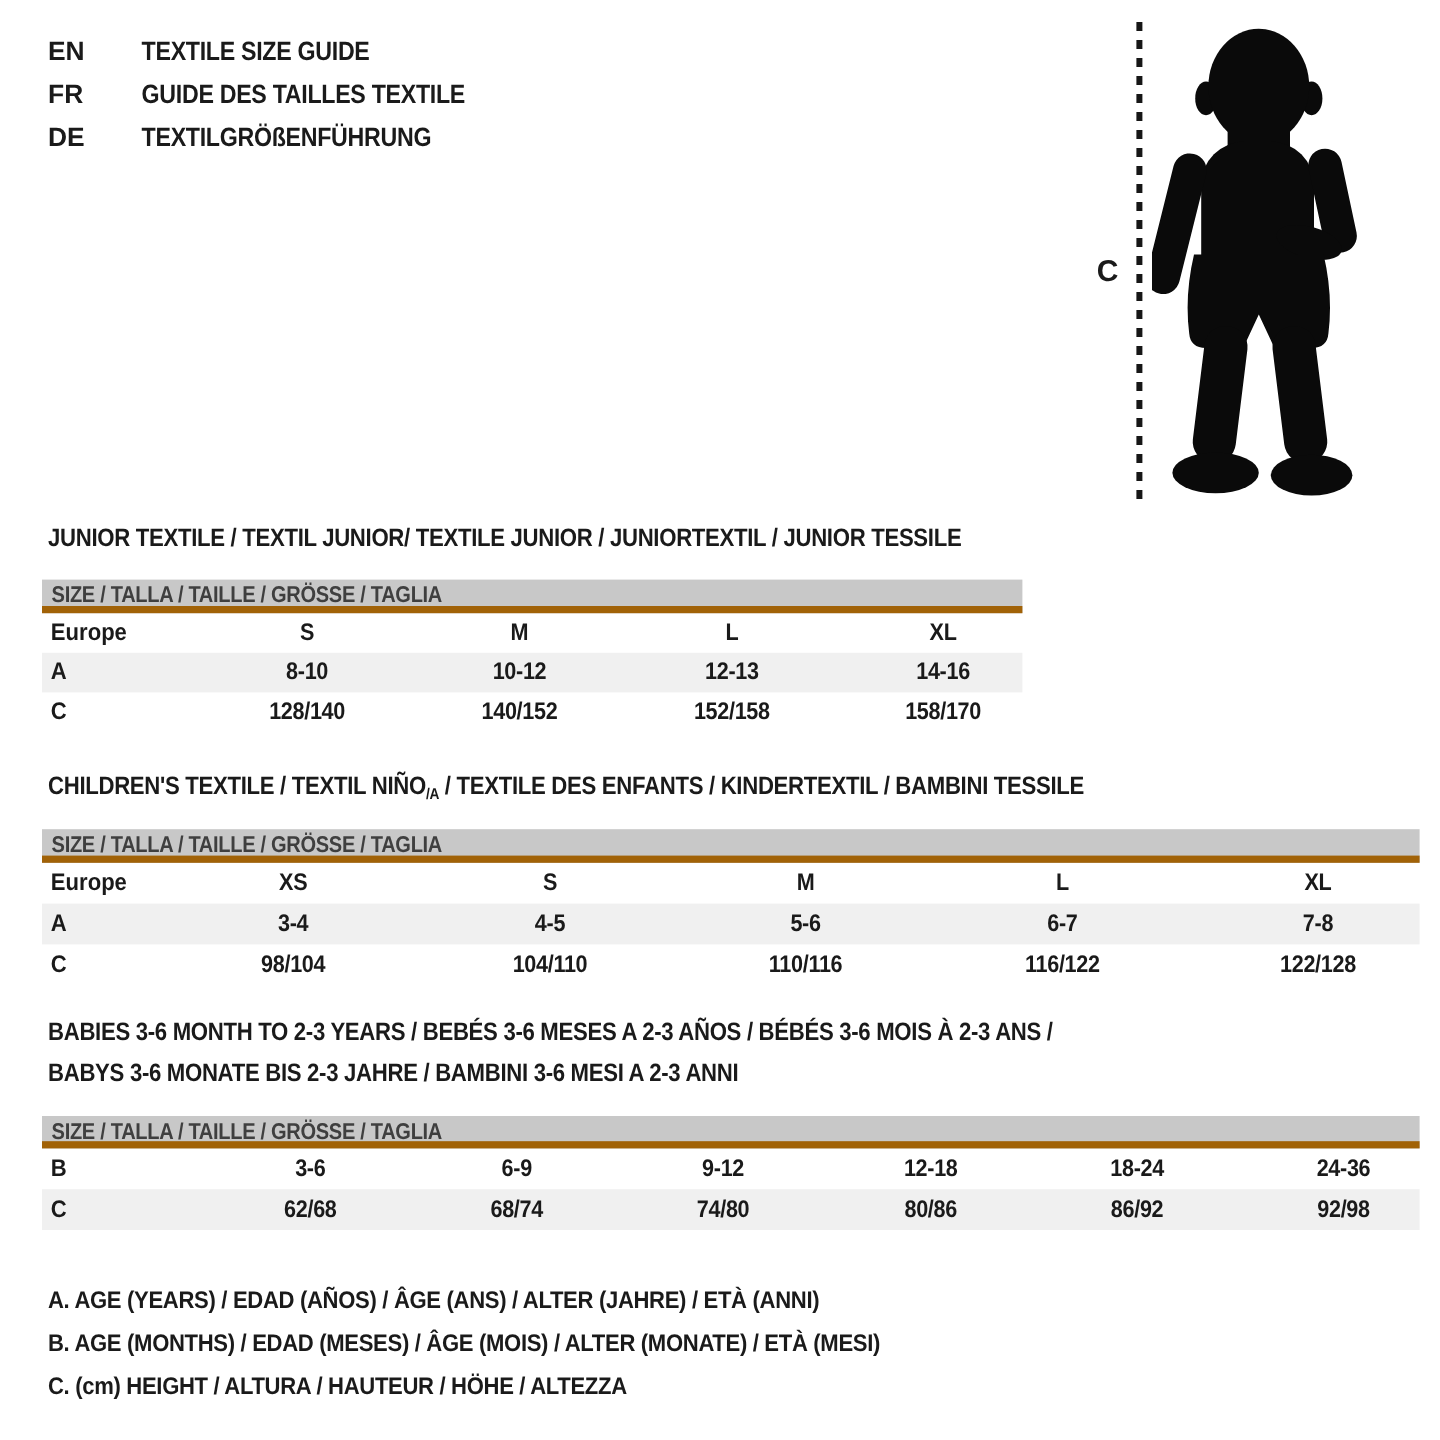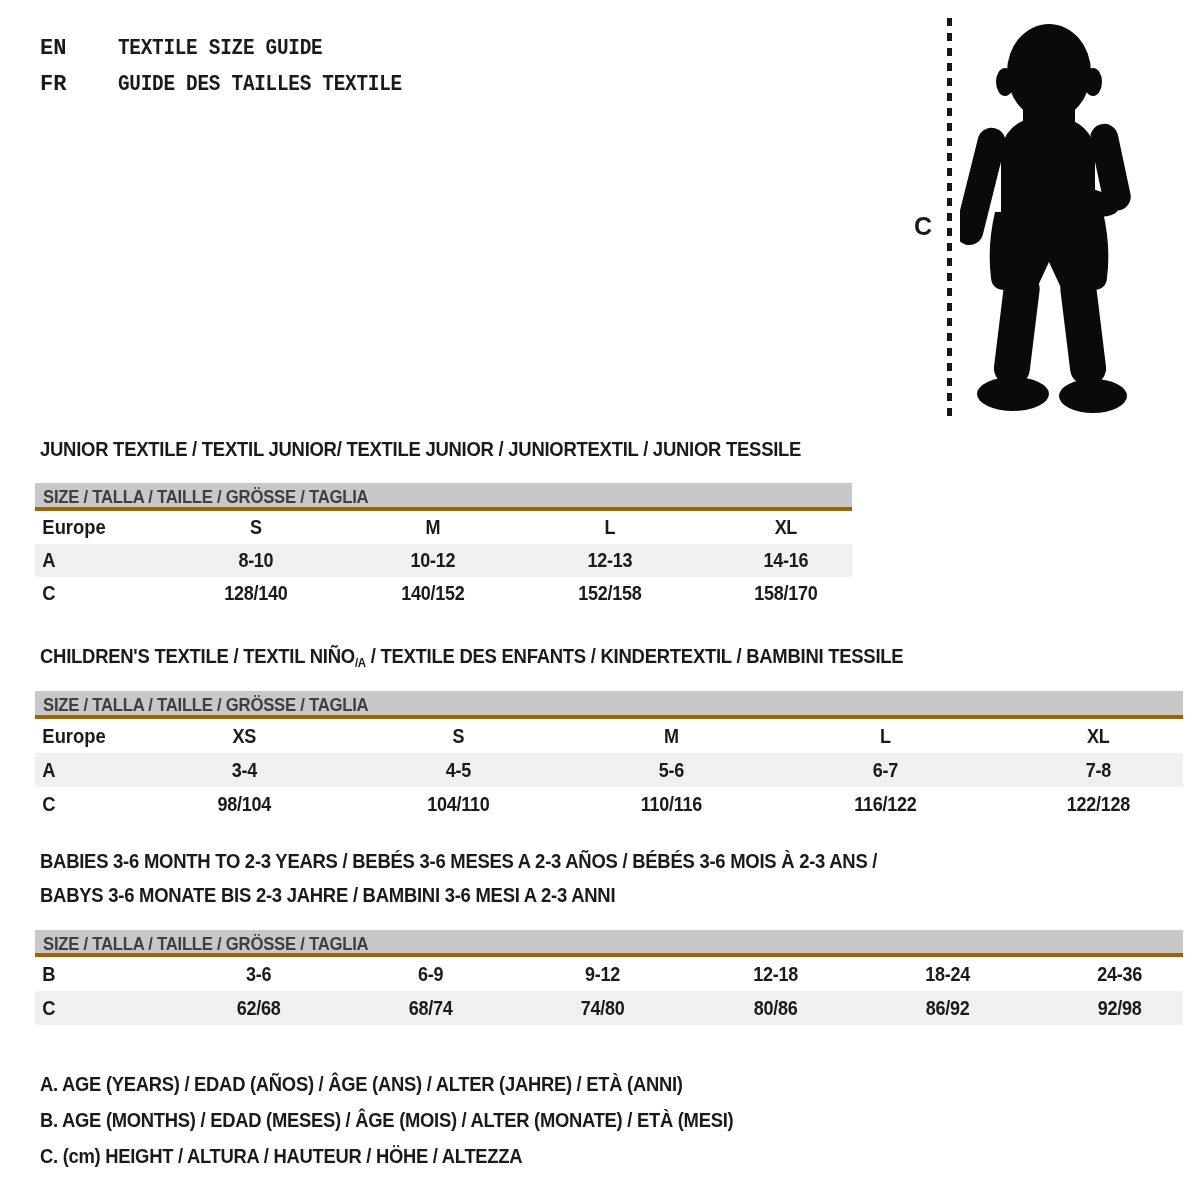--- a/index.html
+++ b/index.html
@@ -8,21 +8,21 @@
     position:relative; width:1200px; height:1200px;
     background:#ffffff; overflow:hidden;
     font-family:"Liberation Sans", sans-serif;
     color:#1a1a1a; font-weight:bold;
   }
   
   .squish   { display:inline-block; transform:scaleX(0.88); transform-origin:0 50%; white-space:nowrap; letter-spacing:-0.3px; }
 
   
   .lang-block { position:absolute; left:40px; top:30px; }
-  .lang-row   { display:flex; height:36px; align-items:center;font-family:Liberation Mono, monospace; }
+  .lang-row   { display:flex; height:36px; align-items:flex-start; }
   .lang-code  { width:78px; font-size:22px; }
   .lang-title { font-size:22px; }
 
   
   .dash-line {
     position:absolute; left:947px; top:18px; width:5px; height:398px;
     background:repeating-linear-gradient(to bottom, #161616 0 8px, transparent 8px 15px);
   }
   .c-label { position:absolute; left:914px; top:212px; font-size:25px; }
   .toddler-svg { position:absolute; left:960px; top:16px; }
@@ -35,21 +35,21 @@
   .sub-a { font-size:13px; position:relative; top:4px; }
 
   
   .tbl { position:absolute; left:35px; }
   .tbl-junior   { top:483px; width:817px; }
   .tbl-children { top:691px; width:1148px; }
   .tbl-babies   { top:930px; width:1148px; }
   .size-bar {
     height:28px; line-height:28px; background:#c8c8c8; color:#3f3f3f;
     font-size:19px; padding-left:8px; box-sizing:border-box;
-    border-bottom:4px solid #a16207;
+    border-bottom:6px solid #a16207;
   }
   .tbl-babies .size-bar { height:27px; line-height:27px; }
   .trow { display:flex; height:33px; line-height:33px; font-size:20px;gap:45px; }
   .tbl-children .trow, .tbl-babies .trow { height:34px; line-height:34px; }
   .trow.shade { background:#f0f0f0; }
   .rlabel { padding-left:8px; box-sizing:border-box; text-align:left;
             transform:scaleX(0.92); transform-origin:0 50%; }
   .tbl-junior   .rlabel { width:110px; }
   .tbl-children .rlabel { width:80px;  }
   .tbl-babies   .rlabel { width:115px; }
@@ -70,20 +70,24 @@
 <div class="canvas">
 
   <div class="lang-block">
     <div class="lang-row">
       <span class="lang-code">EN</span>
       <span class="lang-title squish">TEXTILE SIZE GUIDE</span>
     </div>
     <div class="lang-row">
       <span class="lang-code">FR</span>
       <span class="lang-title squish">GUIDE DES TAILLES TEXTILE</span>
+    </div>
+    <div class="lang-row">
+      <span class="lang-code">DE</span>
+      <span class="lang-title squish">TEXTILGRÖßENFÜHRUNG</span>
     </div>
   </div>
 
   <div class="dash-line"></div>
   <div class="c-label">C</div>
   <svg class="toddler-svg" width="180" height="402" viewBox="0 0 178 402" xmlns="http://www.w3.org/2000/svg">
     <g fill="#0a0a0a">
       <ellipse cx="44" cy="66" rx="9" ry="14"></ellipse>
       <ellipse cx="132" cy="66" rx="9" ry="14"></ellipse>
       <ellipse cx="88" cy="56" rx="42" ry="48"></ellipse>

